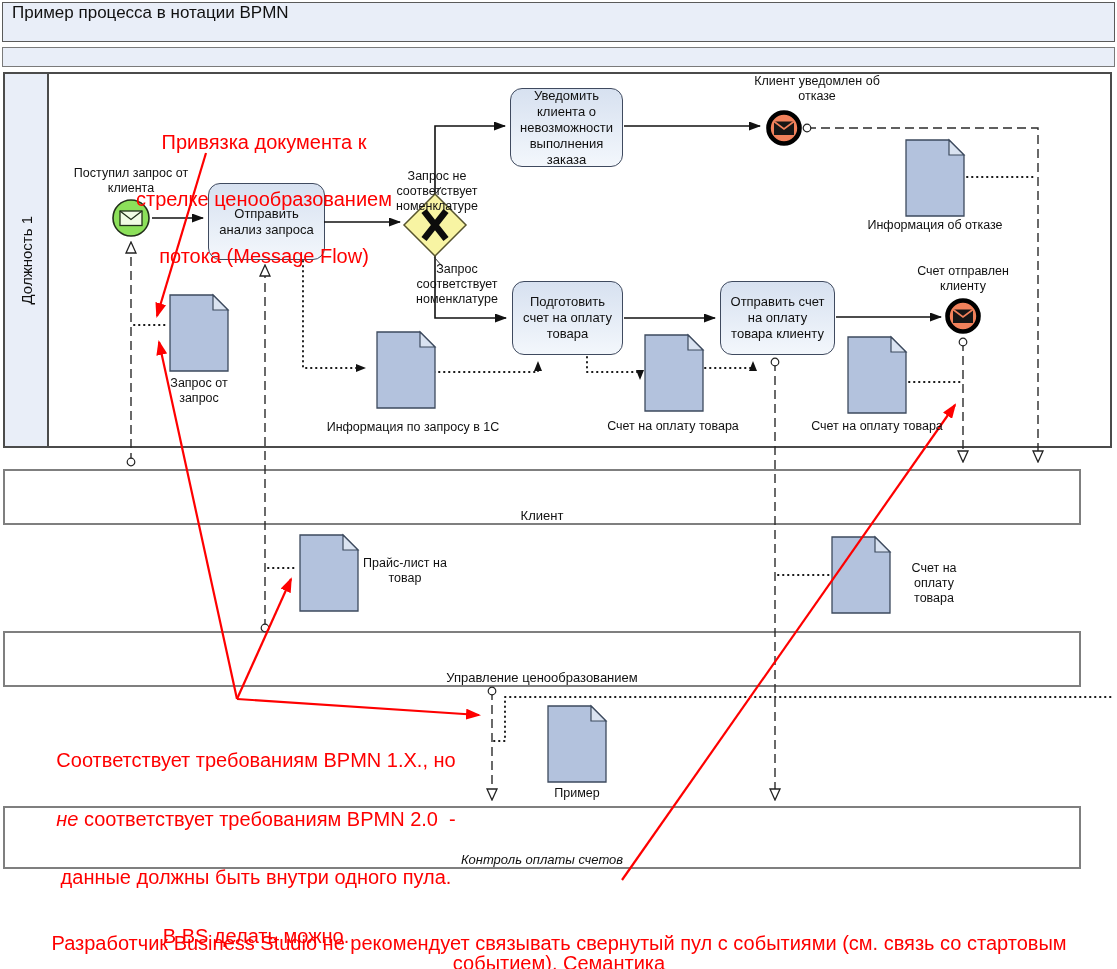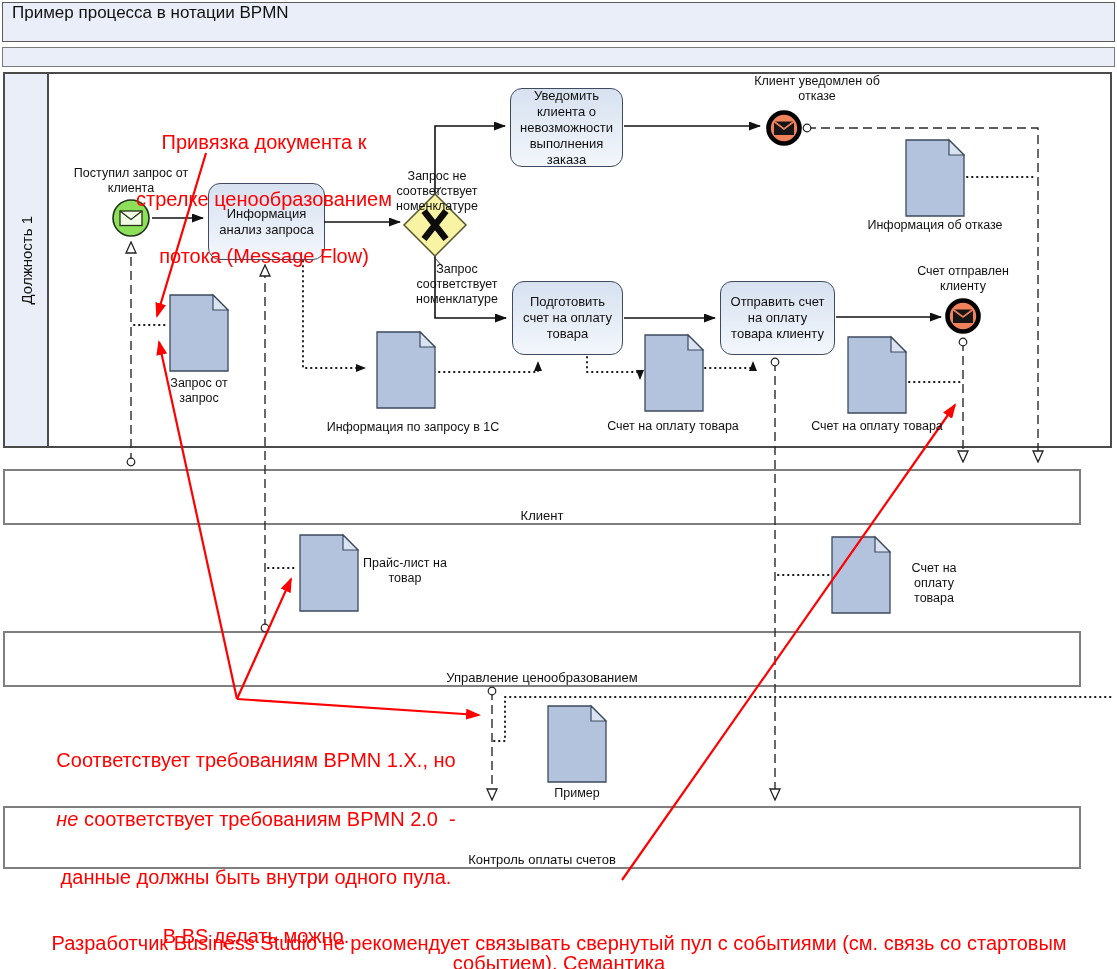--- a/index.html
+++ b/index.html
@@ -26,21 +26,21 @@
              background:#fff;box-sizing:border-box;z-index:1;}
   #lane-header{position:absolute;left:0;top:0;bottom:0;width:42px;background:var(--panel-blue);
              border-right:2px solid #4b4b4b;display:flex;align-items:center;justify-content:center;}
   #lane-header span{writing-mode:vertical-rl;transform:rotate(180deg);font-size:15px;color:#111;}
 
   .pool{position:absolute;left:3px;width:1078px;background:#fff;border:2px solid #7f7f7f;
         box-sizing:border-box;display:flex;align-items:flex-end;justify-content:center;
         font-size:13px;z-index:1;}
   #pool-client{top:469px;height:56px;}
   #pool-pricing{top:631px;height:56px;}
-  #pool-control{top:806px;height:63px;}
+  #pool-control{top:806px;height:63px;font-style:italic;}
 
   .task{position:absolute;box-sizing:border-box;border:1.5px solid #3f4a5f;border-radius:12px;
         background:linear-gradient(180deg,var(--task-fill-top),var(--task-fill-bottom));
         display:flex;align-items:center;justify-content:center;text-align:center;
         font-size:13px;line-height:16px;color:#101010;padding:13px 6px;z-index:2;}
   #task-analyze{left:208px;top:183px;width:117px;height:77px;}
   #task-notify{left:510px;top:88px;width:113px;height:79px;}
   #task-prepare{left:512px;top:281px;width:111px;height:74px;}
   #task-send{left:720px;top:281px;width:115px;height:74px;}
 
@@ -78,21 +78,21 @@
     <span>Клиент</span>
   </div>
   <div class="pool" id="pool-pricing">
     <span>Управление ценообразованием</span>
   </div>
   <div class="pool" id="pool-control">
     <span>Контроль оплаты счетов</span>
   </div>
 
   <div class="task" id="task-analyze">
-    <span>Информация анализ запроса</span>
+    <span>Отправить анализ запроса</span>
   </div>
   <div class="task" id="task-notify">
     <span>Уведомить клиента о невозможности выполнения заказа</span>
   </div>
   <div class="task" id="task-prepare">
     <span>Подготовить счет на оплату товара</span>
   </div>
   <div class="task" id="task-send">
     <span>Отправить счет на оплату товара клиенту</span>
   </div>

